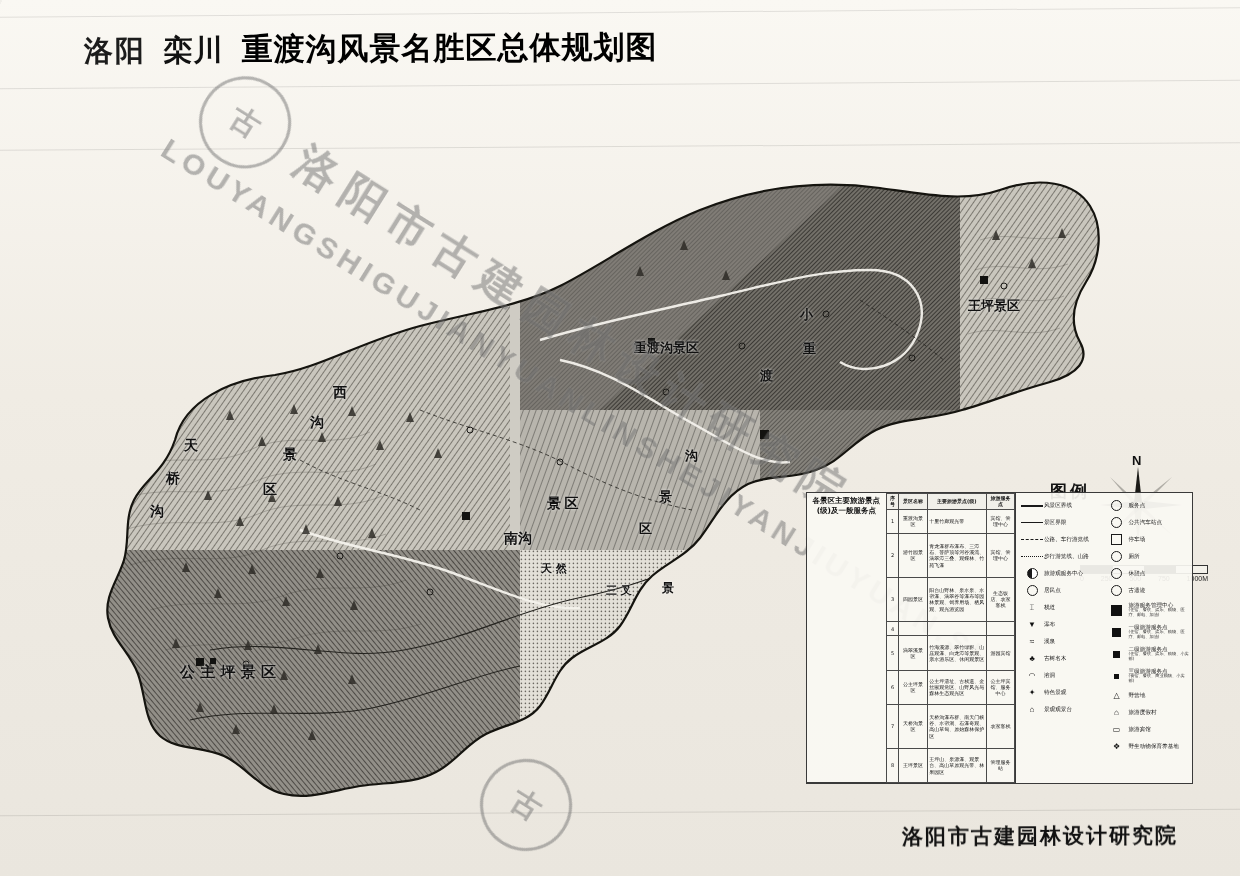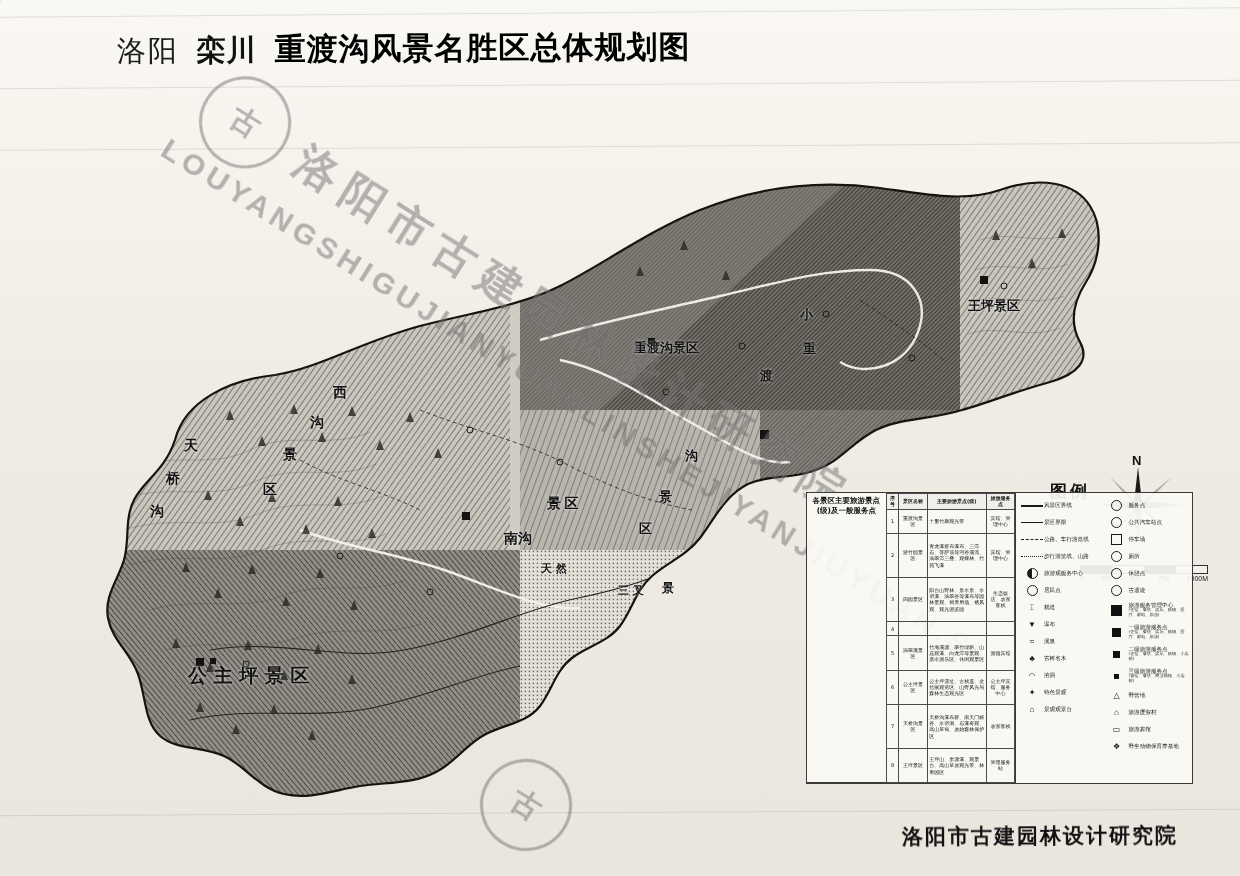--- a/index.html
+++ b/index.html
@@ -24,23 +24,22 @@
   .scanline.s2{top:84px;transform:rotate(-0.4deg);}
   .scanline.s3{top:146px;transform:rotate(-0.35deg);}
   .scanline.s4{top:812px;transform:rotate(-0.3deg);}
 
   
   .title-wrap{
     position:absolute;left:84px;top:28px;white-space:nowrap;
     transform:rotate(-0.35deg);
   }
   .title-wrap .t1{
-    font-size:29px;font-weight:normal;color:#1c1c1c;letter-spacing:2px;
+    font-size:29px;font-weight:bold;color:#1c1c1c;letter-spacing:2px;
     font-family:"DejaVu Sans","Liberation Sans",sans-serif;
-    margin-left:33px;
   }
   .title-wrap .t2{
     font-size:29px;font-weight:bold;color:#111;letter-spacing:1px;
     font-family:"DejaVu Sans","Liberation Sans",sans-serif;
   }
   .title-wrap .t3{
     font-size:31px;font-weight:bold;color:#000;letter-spacing:1px;
     font-family:"DejaVu Sans","Liberation Sans",sans-serif;
   }
 
@@ -339,23 +338,23 @@
     <span class="area-label" style="left:333px;top:274px;font-size:14px;">西</span>
     <span class="area-label" style="left:310px;top:304px;font-size:14px;">沟</span>
     <span class="area-label" style="left:283px;top:336px;font-size:14px;">景</span>
     <span class="area-label" style="left:263px;top:371px;font-size:14px;">区</span>
     <span class="area-label" style="left:184px;top:327px;font-size:14px;">天</span>
     <span class="area-label" style="left:166px;top:360px;font-size:14px;">桥</span>
     <span class="area-label" style="left:150px;top:393px;font-size:14px;">沟</span>
     <span class="area-label" style="left:504px;top:388px;font-size:14px;margin-top:32px;">南沟</span>
     <span class="area-label" style="left:547px;top:385px;font-size:14px;font-family:Liberation Serif, serif;">景  区</span>
     <span class="area-label" style="left:541px;top:451px;font-size:11px;">天  然</span>
-    <span class="area-label" style="left:606px;top:473px;font-size:11px;margin-left:12px;">三  叉</span>
+    <span class="area-label" style="left:606px;top:473px;font-size:11px;">三  叉</span>
     <span class="area-label" style="left:662px;top:470px;font-size:12px;">景</span>
-    <span class="area-label" style="left:188px;top:553px;font-size:19px;">公 主 坪 景 区</span>
+    <span class="area-label" style="left:180px;top:553px;font-size:15px;">公 主 坪 景 区</span>
   </div>
 
   <div class="compass">
     <span class="n">N</span>
     <svg width="110" height="100" viewBox="0 0 110 100">
       <polygon points="48,12 52,48 44,48" fill="#1b1a17"></polygon>
       <polygon points="48,88 52,52 44,52" fill="#1b1a17" opacity="0.35"></polygon>
       <polygon points="10,50 46,46 46,54" fill="#1b1a17" opacity="0.5"></polygon>
       <polygon points="92,50 54,46 54,54" fill="#1b1a17" opacity="0.5"></polygon>
       <polygon points="20,22 46,46 44,50" fill="#1b1a17" opacity="0.3"></polygon>

